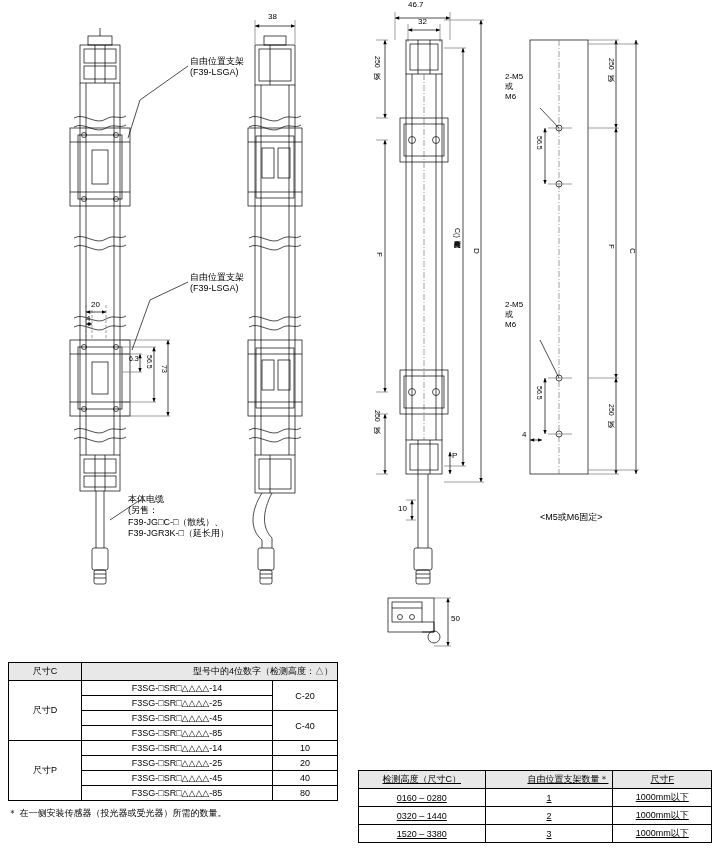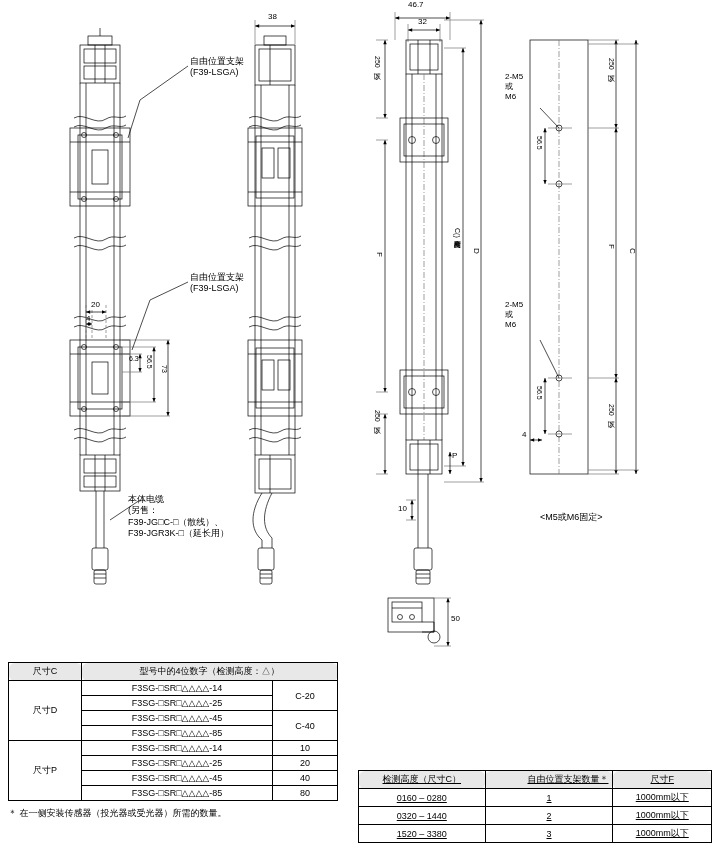--- a/index.html
+++ b/index.html
@@ -5,21 +5,21 @@
   html,body{margin:0;padding:0;background:#fff;}
   body{width:712px;height:858px;position:relative;font-family:"Liberation Sans",sans-serif;color:#000;overflow:hidden;}
   .abs{position:absolute;}
   .lbl{position:absolute;font-size:9px;line-height:1.25;white-space:pre;color:#000;}
   .lbl.sm{font-size:8px;}
   .lbl.xs{font-size:7px;}
   .vert{writing-mode:vertical-rl;text-orientation:mixed;}
   svg{display:block;}
   table{border-collapse:collapse;font-size:9px;}
   td,th{border:1px solid #000;padding:2px 4px;text-align:center;font-weight:normal;}
-  .tbl-hd{background:#e8e8e8;border-radius:6px;}
+  .tbl-hd{background:#e8e8e8;}
   .note{font-size:9px;}
 </style>
 </head>
 <body>
 
 <div class="abs" style="left:0;top:0;width:712px;height:650px;">
 
   <svg width="712" height="650" viewBox="0 0 712 650">
     <defs>
       <marker id="ar" markerWidth="7" markerHeight="7" refX="6" refY="2.5" orient="auto">
@@ -312,21 +312,21 @@
   <div class="lbl sm vert" style="left:606px;top:244px;">F</div>
   <div class="lbl xs vert" style="left:606px;top:404px;">250以下</div>
   <div class="lbl sm vert" style="left:627px;top:248px;">C</div>
 </div>
 
 <div class="abs" style="left:8px;top:662px;">
   <table>
     <tbody>
         <tr>
       <th class="tbl-hd" style="width:64px;">尺寸C</th>
-      <th class="tbl-hd" colspan="2" style="width:246px;">型号中的4位数字（检测高度：△）</th>
+      <th class="tbl-hd" colspan="2" style="width:246px;text-align:right;">型号中的4位数字（检测高度：△）</th>
     </tr>
     <tr>
       <td rowspan="4">尺寸D</td>
       <td style="width:182px;">F3SG-□SR□△△△△-14</td>
       <td rowspan="2" style="width:56px;">C-20</td>
     </tr>
     <tr>
       <td>F3SG-□SR□△△△△-25</td>
     </tr>
     <tr>

